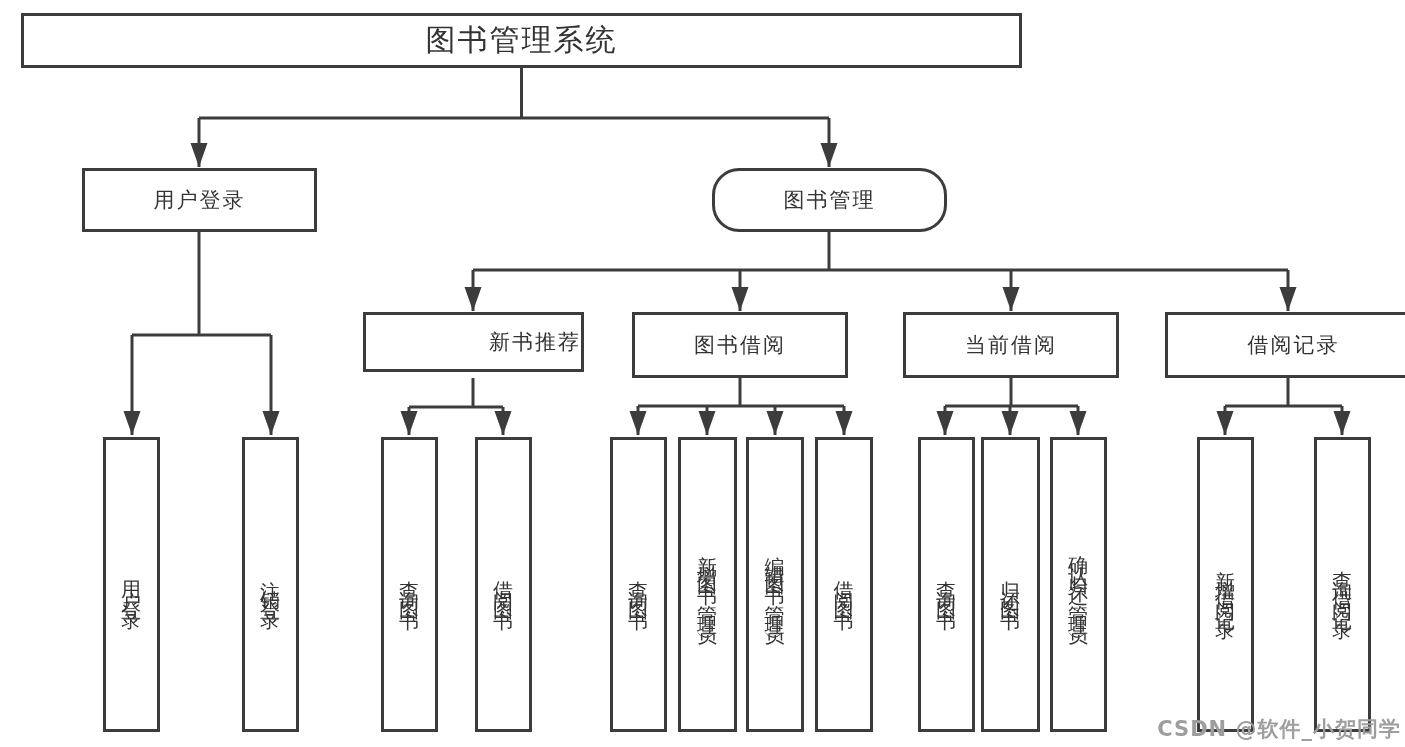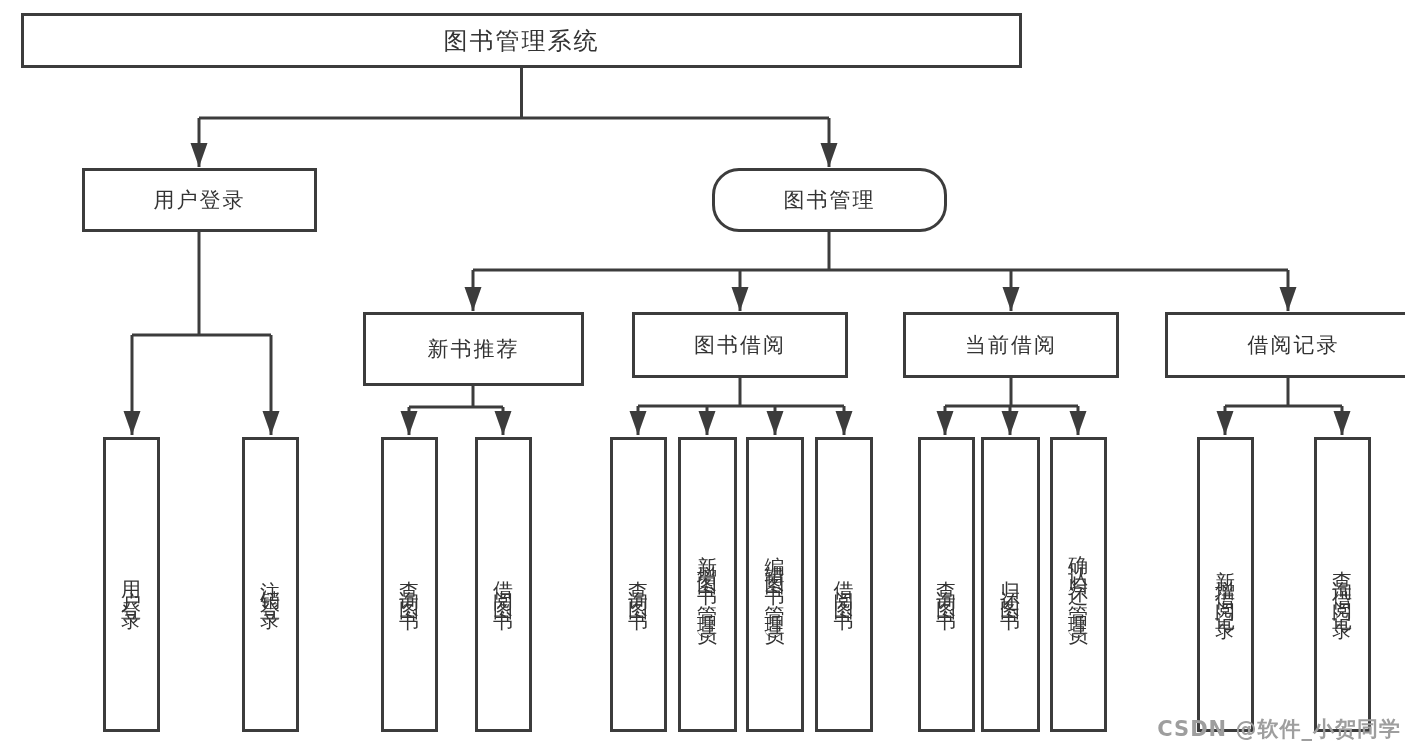--- a/index.html
+++ b/index.html
@@ -30,36 +30,36 @@
     justify-content: center;
     color: #333333;
     z-index: 1;
   }
   .node .label {
     font-size: 21px;
     letter-spacing: 2px;
     white-space: nowrap;
   }
   .node.root .label {
-    font-size: 24px;
+    font-size: 30px;
     text-align: right;
   }
   .node.leaf .label {
     writing-mode: vertical-rl;
     text-orientation: mixed;
     font-size: 20px;
     letter-spacing: 10px;
     line-height: 1.1;
     white-space: normal;
   }
   
   .n-root   { left: 21px;  top: 13px;  width: 1001px; height: 55px; }
   .n-login  { left: 82px;  top: 168px; width: 235px;  height: 64px; }
   .n-mgmt   { left: 712px; top: 168px; width: 235px;  height: 64px; border-radius: 27px; }
-  .n-m0 { left: 363px;  top: 312px; width: 221px; height: 74px; }
+  .n-m0 { left: 363px;  top: 312px; width: 221px; height: 60px; justify-content: flex-end; }
   .n-m1 { left: 632px;  top: 312px; width: 216px; height: 66px; }
   .n-m2 { left: 903px;  top: 312px; width: 216px; height: 66px; }
   .n-m3 { left: 1165px; top: 312px; width: 257px; height: 66px; }
   .leaf { top: 437px; width: 57px; height: 295px; }
   .n-l0  { left: 103px; }
   .n-l1  { left: 242px; }
   .n-l2  { left: 381px; }
   .n-l3  { left: 475px; }
   .n-l4  { left: 610px; }
   .n-l5  { left: 678px; width: 59px; }

